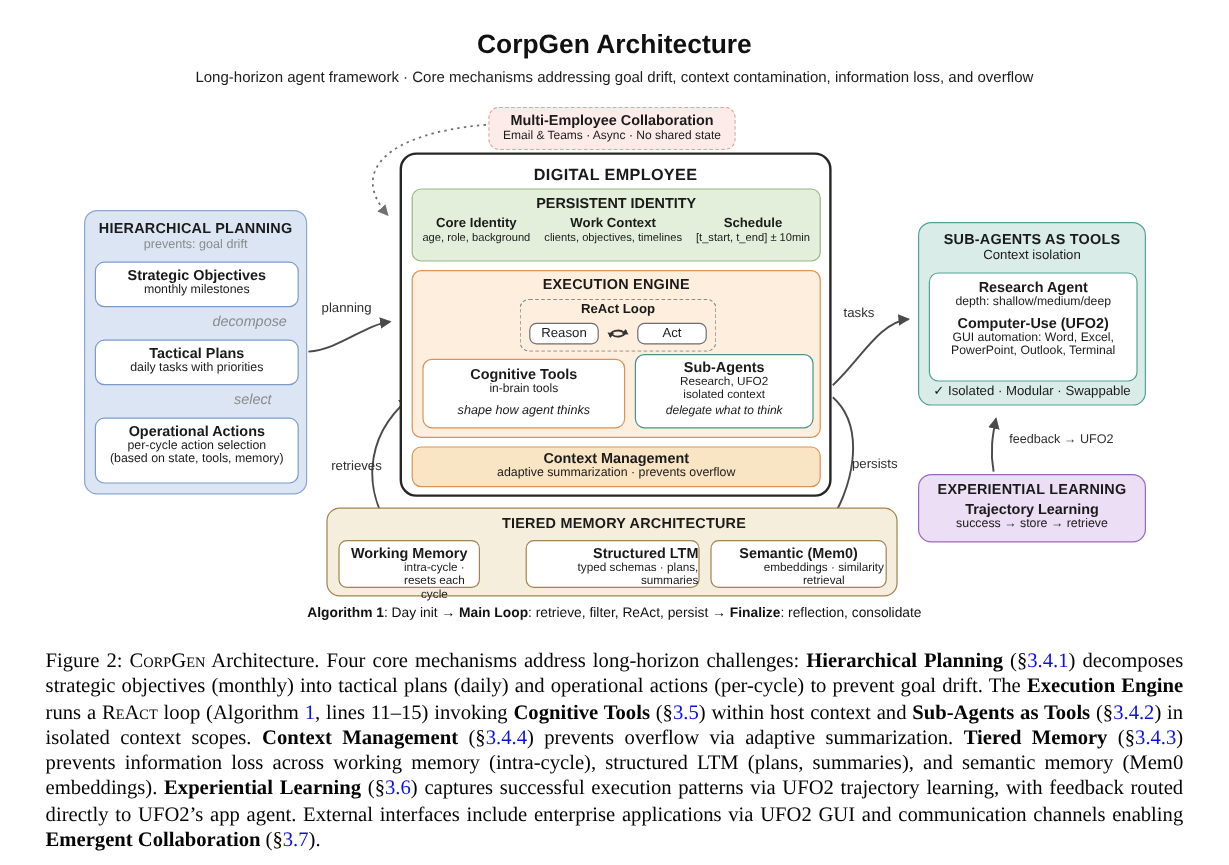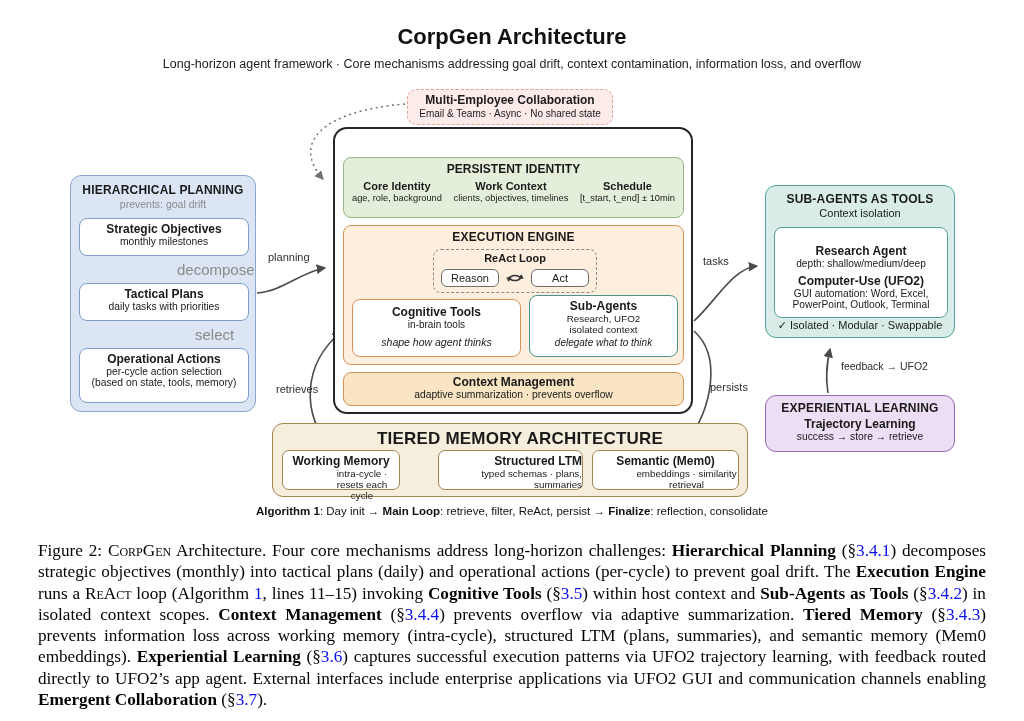--- a/index.html
+++ b/index.html
@@ -55,42 +55,42 @@
   .cm .d{font-size:10.3px;}
 
   .hp{left:70px;top:175px;width:186px;height:237px;background:#dbe5f4;
       border:1.4px solid #8ba6cf;border-radius:11px;}
   .hp-title{left:0;right:0;top:7px;font-size:12px;font-weight:bold;letter-spacing:.2px;}
   .hp-sub{left:0;right:0;top:22px;font-size:10.5px;color:#8b8b8b;}
   .hp-step{left:8px;width:170px;background:#fff;border:1.4px solid #7d9ccb;
            border-radius:8px;position:absolute;padding-top:3px;box-sizing:border-box;}
   .hp-step .n{font-size:12px;font-weight:bold;}
   .hp-step .d{font-size:10.3px;}
-  .step-lbl{position:absolute;font-size:15px;color:#8b8b8b;}
+  .step-lbl{position:absolute;font-size:12px;font-style:italic;color:#8b8b8b;}
 
   .sat{left:765px;top:185px;width:190px;height:153px;background:#d9ece8;
        border:1.4px solid #55a29a;border-radius:11px;}
   .sat-title{left:0;right:0;top:6px;font-size:12px;font-weight:bold;letter-spacing:.2px;}
   .sat-sub{left:0;right:0;top:21px;font-size:11px;}
   .sat-inner{left:8px;top:41px;width:174px;height:91px;background:#fff;
-             border:1.4px solid #55a29a;border-radius:8px;padding-top:16px;box-sizing:border-box;}
+             border:1.4px solid #55a29a;border-radius:8px;padding-top:4px;box-sizing:border-box;}
   .sat-inner .n{font-size:12px;font-weight:bold;}
   .sat-inner .d{font-size:10.2px;}
   .sat-inner .gap{height:5px;}
   .sat-foot{left:0;right:0;bottom:5px;font-size:11px;}
 
   .el{left:765px;top:395px;width:190px;height:57px;background:#ecdef4;
       border:1.6px solid #9c68b8;border-radius:11px;padding-top:5px;}
   .el .t{font-size:12px;font-weight:bold;letter-spacing:.2px;}
   .el .n{font-size:12px;font-weight:bold;margin-top:2px;}
   .el .d{font-size:10.3px;}
 
   .tm{left:272px;top:423px;width:476px;height:74px;background:#f5eedc;
       border:1.6px solid #a3834e;border-radius:11px;}
-  .tm-title{left:0;right:0;top:5px;font-size:17px;font-weight:bold;letter-spacing:.2px;padding-left:20px;}
+  .tm-title{left:0;right:0;top:5px;font-size:12px;font-weight:bold;letter-spacing:.2px;padding-left:20px;}
   .tier{position:absolute;top:26px;height:40px;background:#fff;border:1.4px solid #a3834e;
         border-radius:7px;box-sizing:border-box;padding-top:3px;}
   .tier .n{font-size:12px;font-weight:bold;}
   .tier .d{font-size:9.8px;padding-left:42px;}
 
   .alg{left:0;right:0;top:505px;font-size:11.5px;color:#111;}
   .alg b{font-weight:bold;}
 
   .edge-label{position:absolute;font-size:11px;color:#2e2e2e;}
   .overlay{position:absolute;left:0;top:0;pointer-events:none;}
@@ -159,20 +159,21 @@
   <div class="hp-step ctr" style="top:172px;height:55px;">
     <div class="n">Operational Actions</div>
     <div class="d">per-cycle action selection</div>
     <div class="d">(based on state, tools, memory)</div>
   </div>
 </div>
 <div class="step-lbl" style="left:177px;top:261px;">decompose</div>
 <div class="step-lbl" style="left:177px;top:326px;margin-left:18px;">select</div>
 
 <div class="box digital">
+  <div class="abs ctr de-title">DIGITAL EMPLOYEE</div>
 
   <div class="box pi">
     <div class="abs ctr pi-title">PERSISTENT IDENTITY</div>
     <div class="abs pi-cols">
       <div class="pi-col ctr">
         <div class="n">Core Identity</div>
         <div class="d">age, role, background</div>
       </div>
       <div class="pi-col ctr">
         <div class="n">Work Context</div>

